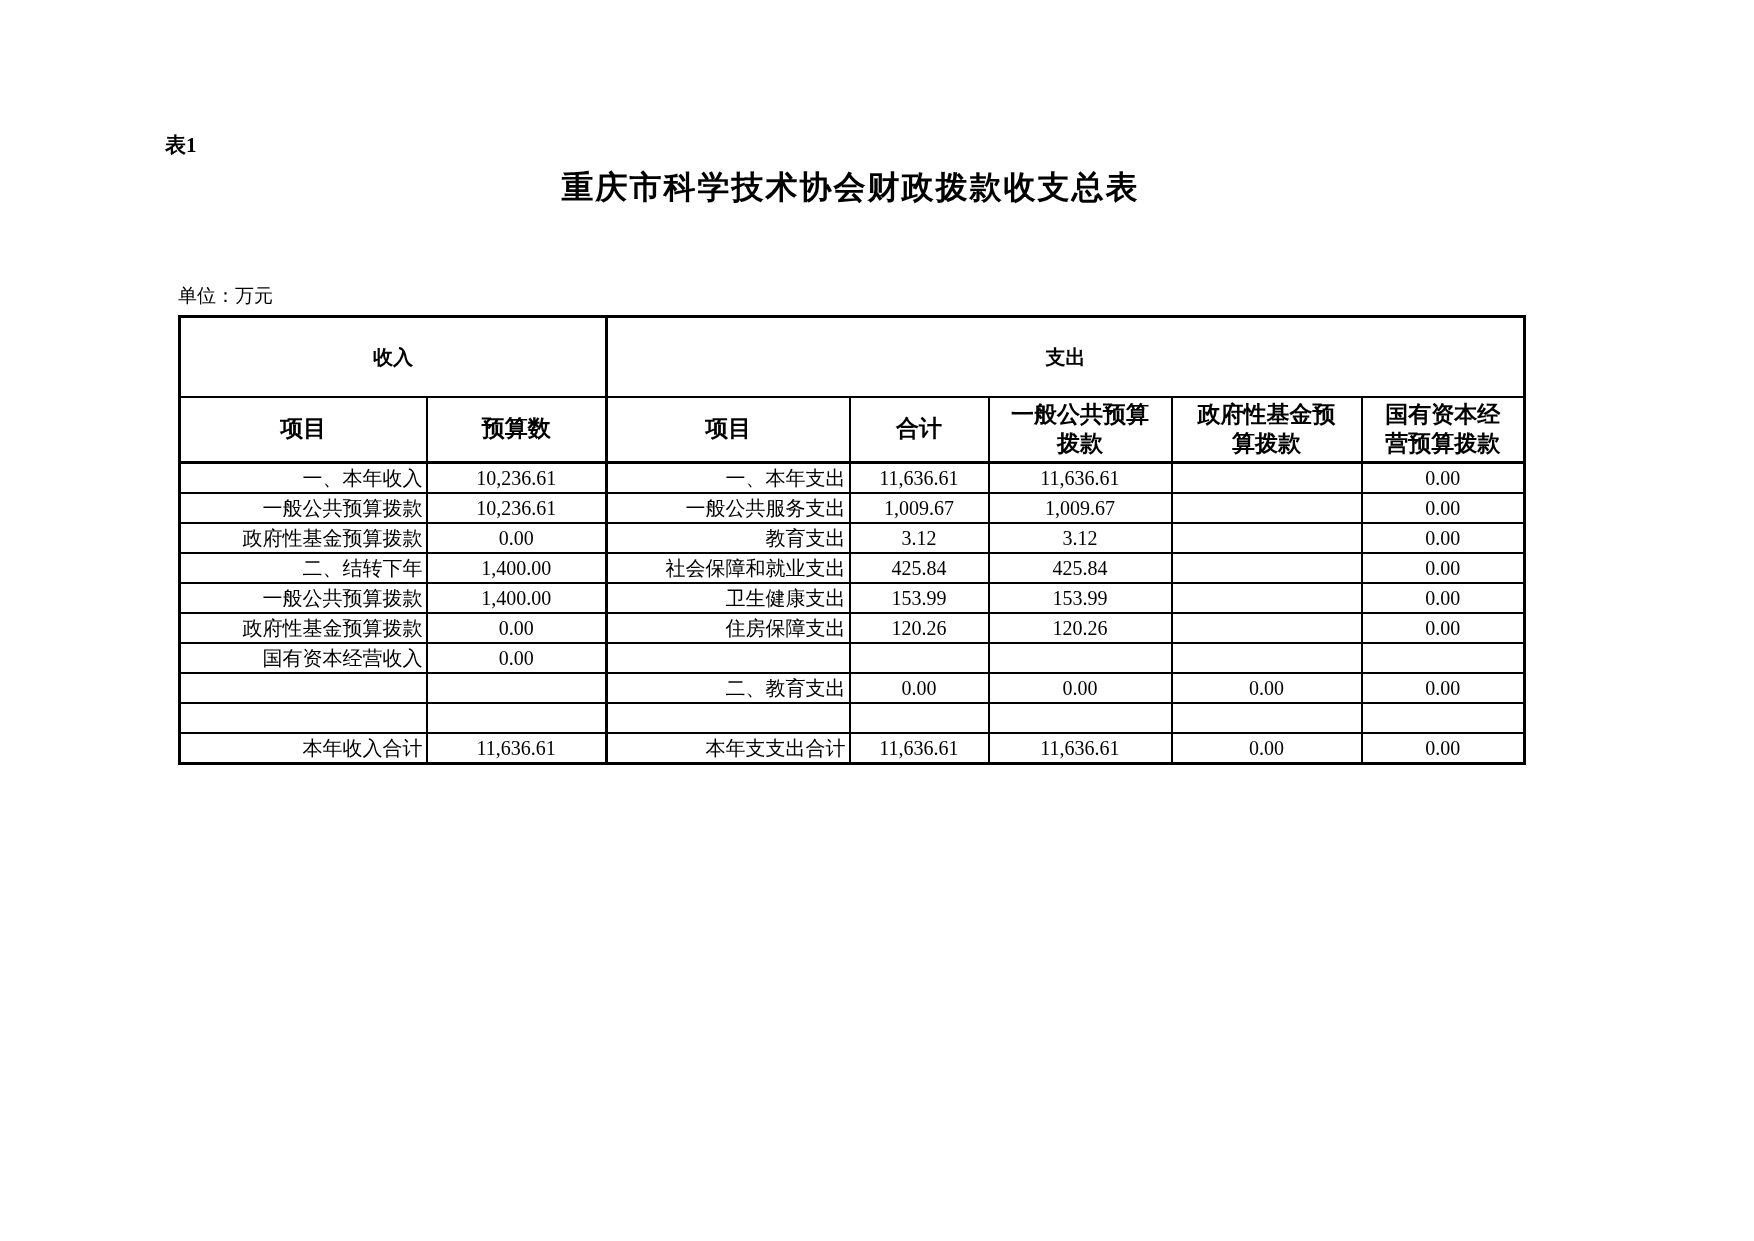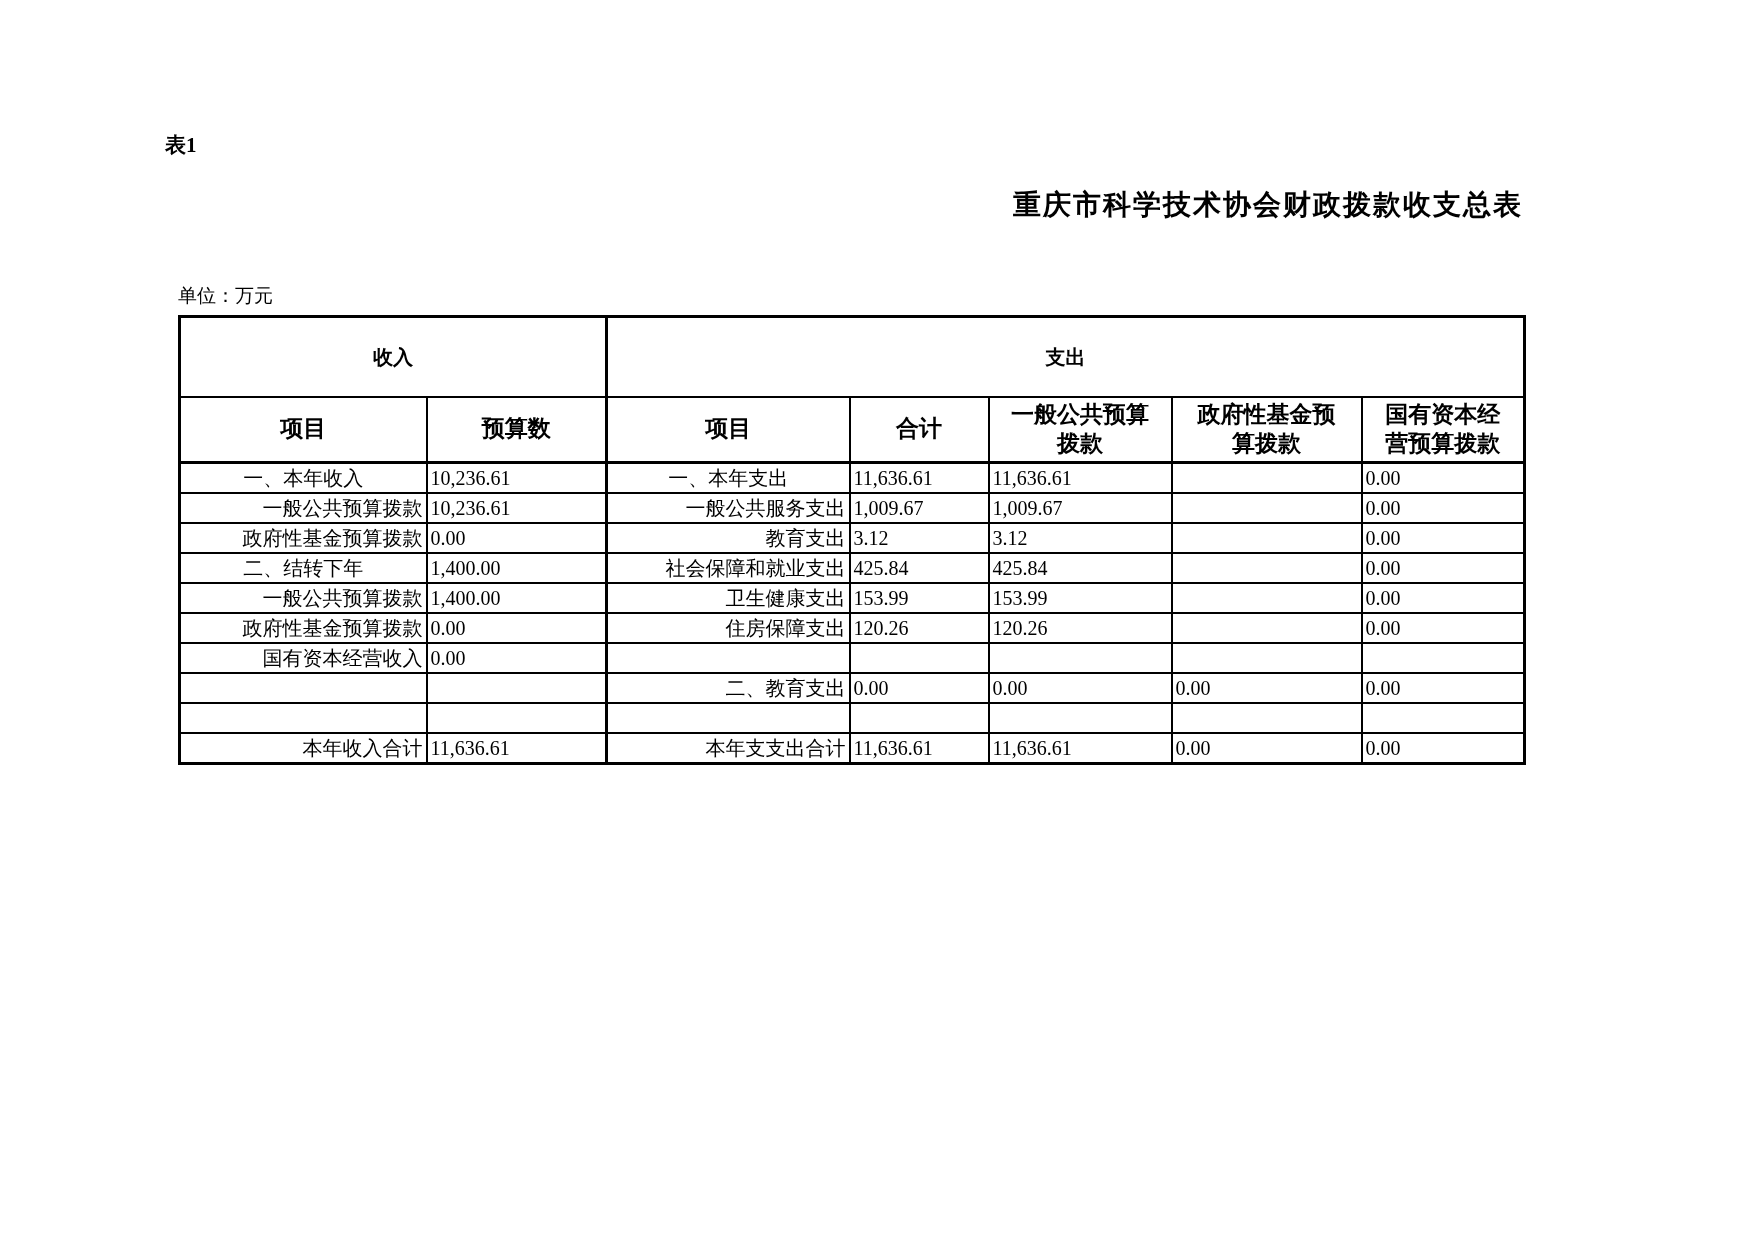--- a/index.html
+++ b/index.html
@@ -25,24 +25,24 @@
     position: absolute;
     left: 165px;
     top: 131px;
     font-size: 21px;
     font-weight: bold;
     font-family: "Liberation Serif", serif;
   }
   .doc-title {
     position: absolute;
     left: 178px;
-    top: 186px;
+    top: 166px;
     width: 1345px;
-    text-align: right;
-    font-size: 28px;
+    text-align: center;
+    font-size: 32px;
     font-weight: bold;
     letter-spacing: 2px;
     font-family: "Liberation Serif", serif;
   }
   .unit-note {
     position: absolute;
     left: 178px;
     top: 283px;
     width: 1345px;
     text-align: left;
@@ -80,22 +80,22 @@
     white-space: pre-line;
     line-height: 1.22;
     border-bottom: 3px solid #000;
     padding: 0 2px;
   }
   tbody td {
     height: 28px;
     font-size: 20px;
   }
   td.item { text-align: right; padding-left: 3px; }
-  td.num  { text-align: left; padding-right: 4px; }
-  td.center { text-align: center; }
+  td.num  { text-align: center; padding-right: 4px; }
+  td.center { text-align: right; }
   .sec-divider { border-left: 3px solid #000 !important; }
 </style>
 </head>
 <body>
 
 <div class="page">
 
   <div class="tbl-label">表1</div>
 
   <div class="doc-title">重庆市科学技术协会财政拨款收支总表</div>

